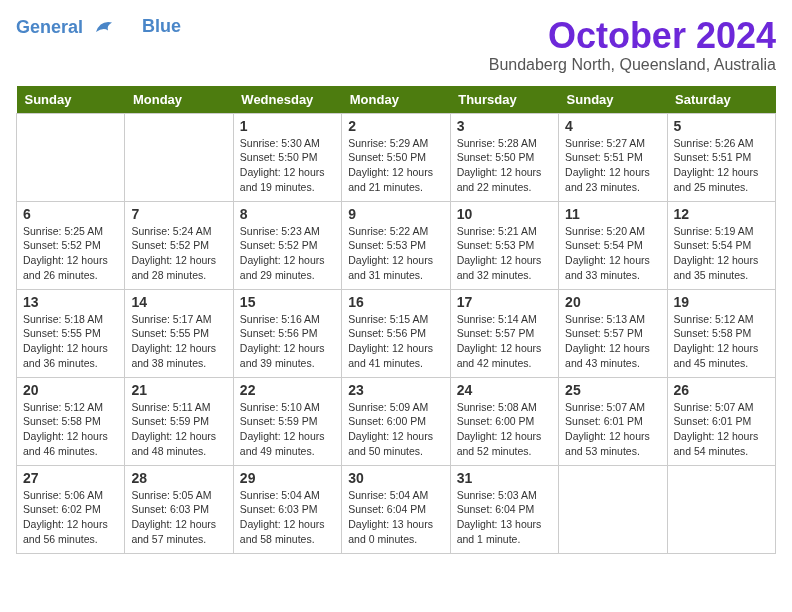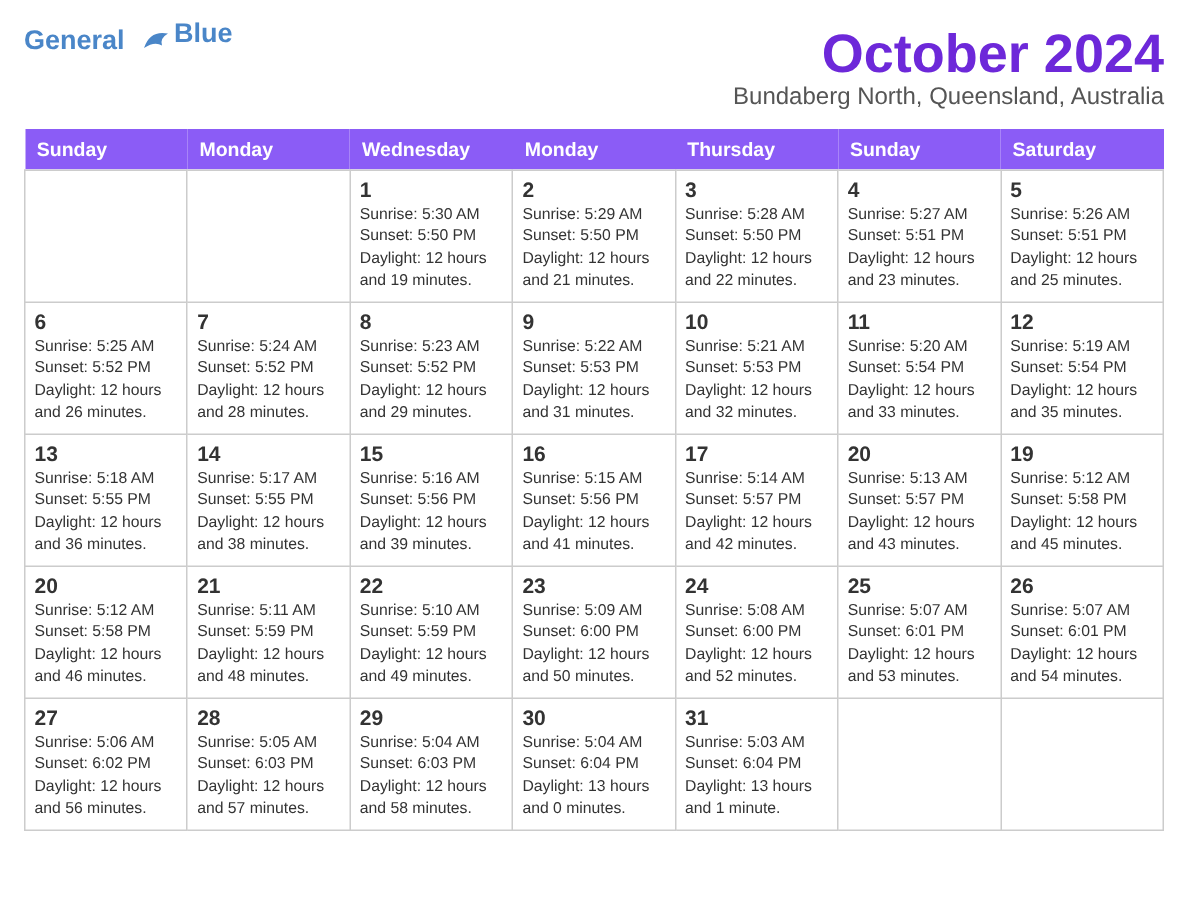--- a/index.html
+++ b/index.html
@@ -39,21 +39,21 @@
       color: #555;
       font-weight: normal;
       text-align: center;
     }
     table {
       width: 100%;
       border-collapse: collapse;
       table-layout: fixed;
     }
     th {
-      background-color: #8b5cf6;
+      background-color: #4d7c0f;
       color: white;
       text-align: left;
       padding: 6px 8px;
       font-size: 13px;
       font-weight: bold;
     }
     td {
       border: 1px solid #ccc;
       vertical-align: top;
       padding: 4px 6px;
@@ -86,28 +86,28 @@
     .week-row-alt td:not(.empty) {
       background: #f9f9f9;
     }
   </style>
 </head>
 <body>
 
 <div class="header">
   <div class="logo">
     <div>
-      <div style="display:flex;">
+      <div style="display:flex;align-items:center;">
         <div style="font-size:18px;font-weight:bold;color:#333;line-height:1.1;">
           <span style="color:#4a86c8;">General</span>
           <svg class="logo-icon" viewBox="0 0 30 30" style="display:inline-block;vertical-align:middle;width:24px;height:24px;">
             <path d="M5 20 Q10 5 25 8 Q18 12 20 18 Q14 14 5 20Z" fill="#4a86c8"></path>
           </svg>
         </div>
-        <div style="font-size:18px;font-weight:bold;color:#4a86c8;margin-top:-4px;">Blue</div>
+        <div style="font-size:18px;font-weight:bold;color:#4a86c8;margin-top:-4px;margin-left:26px;">Blue</div>
       </div>
     </div>
   </div>
   <div class="title-block">
     <div class="month-title">October 2024</div>
     <div class="location-title">Bundaberg North, Queensland, Australia</div>
   </div>
 </div>
 
 <table>

